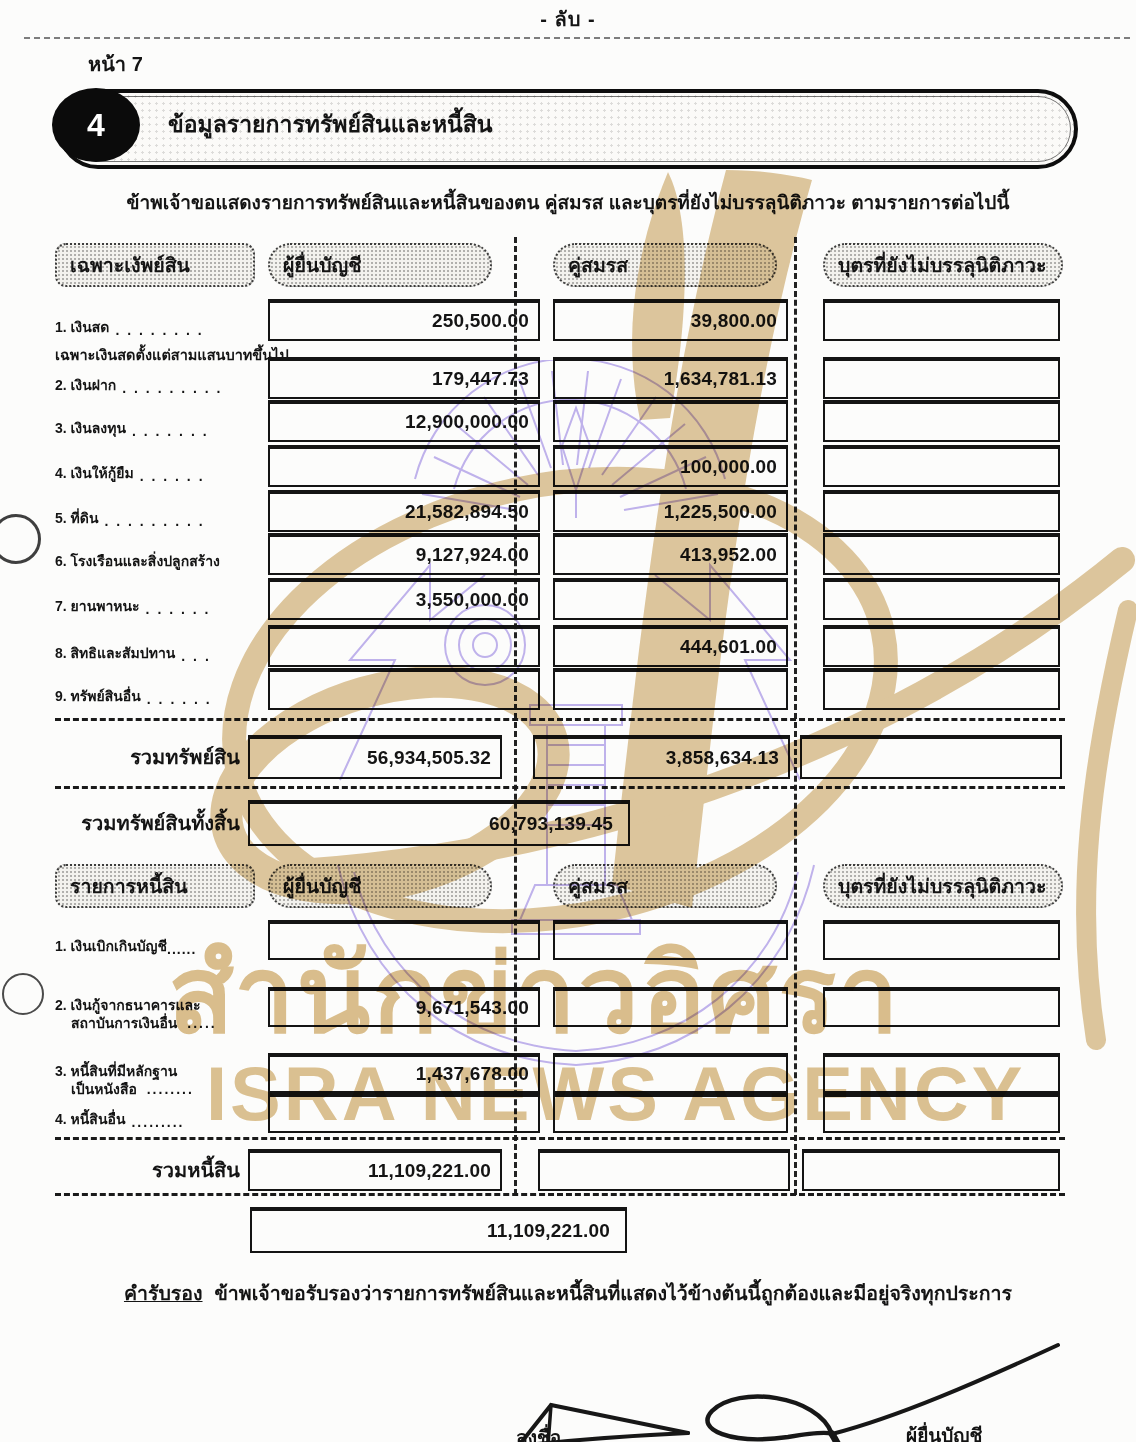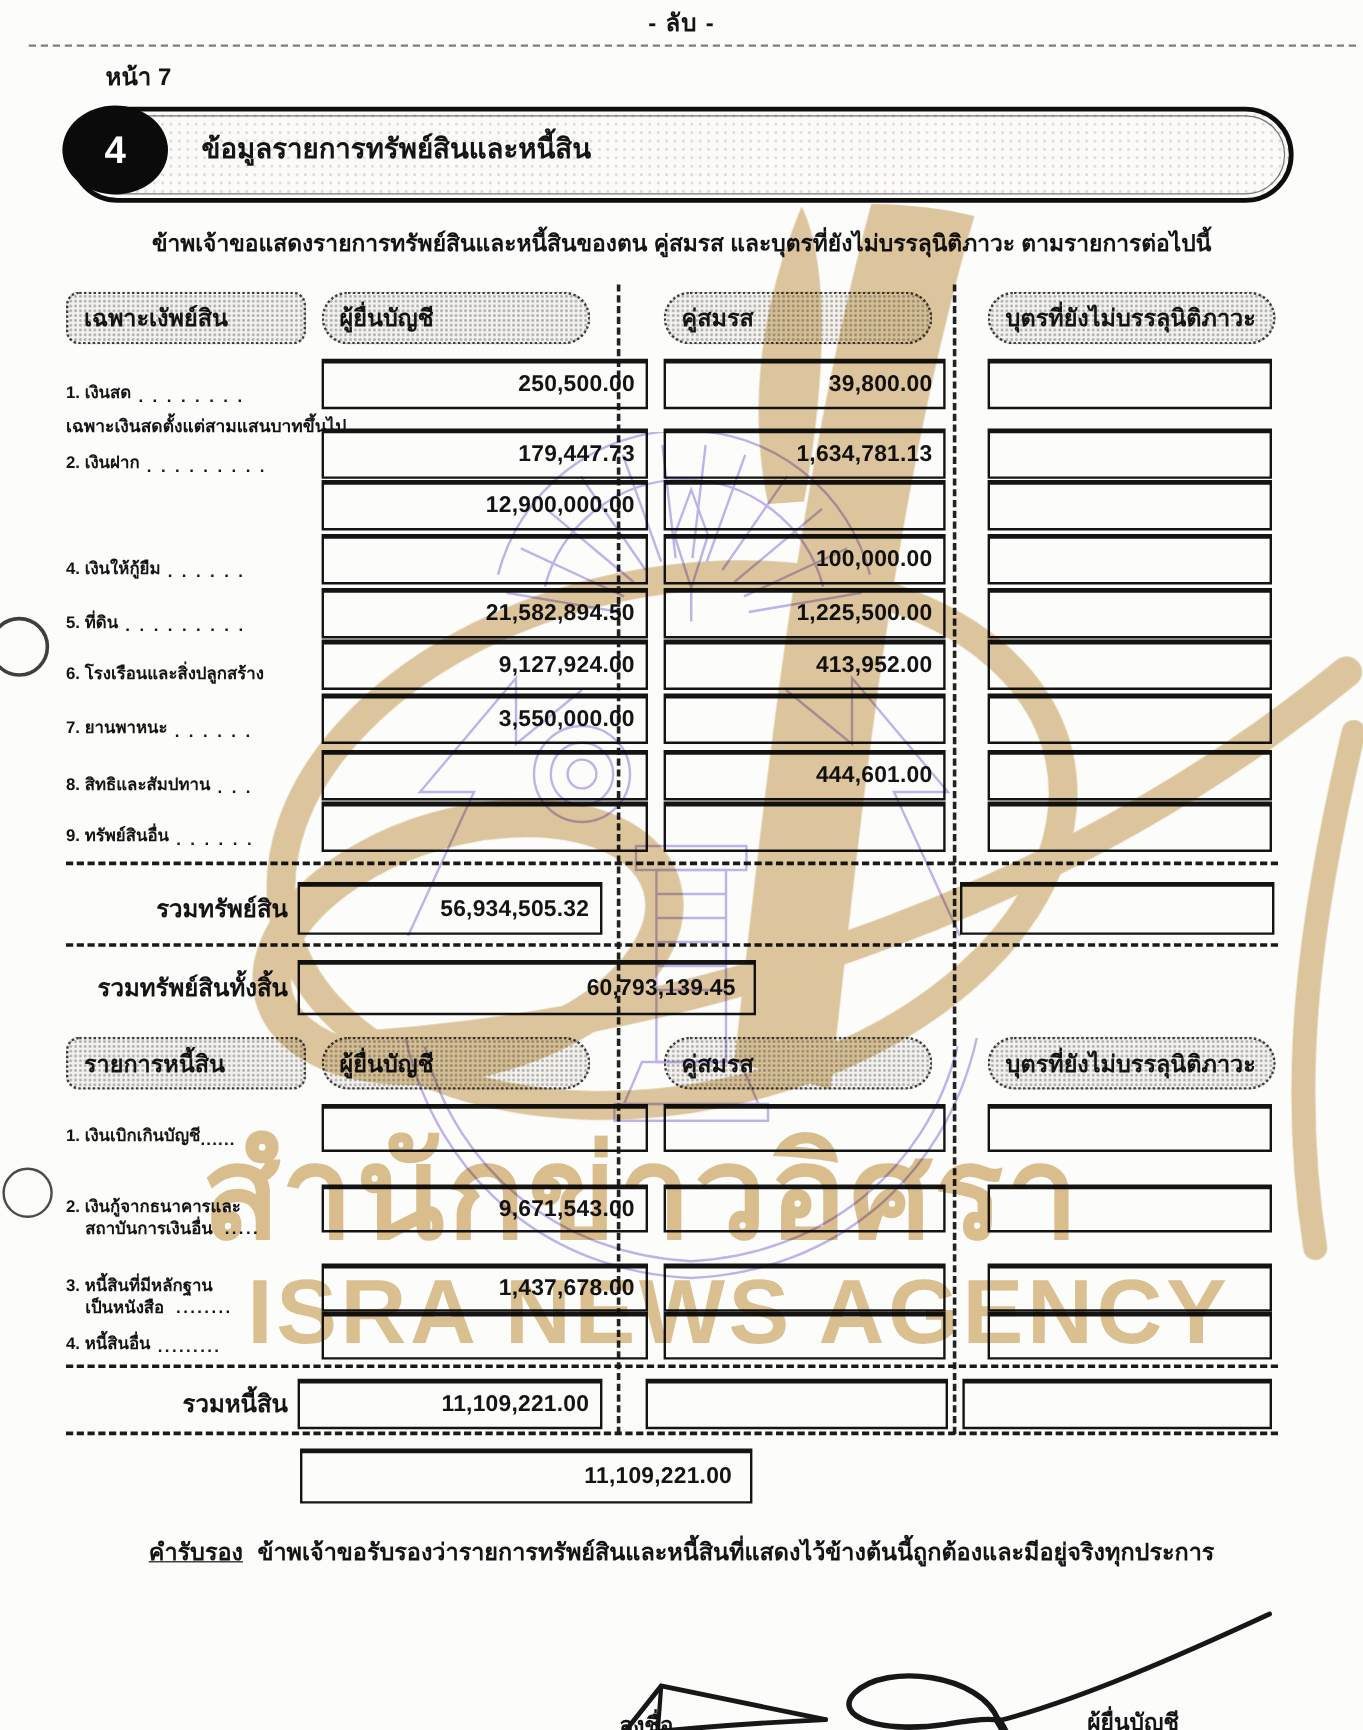--- a/index.html
+++ b/index.html
@@ -137,20 +137,24 @@
         </div>
       <div class="bx c2">
           <span class="val">1,634,781.13</span>
         </div>
       <div class="bx c3">
           <span class="val"></span>
         </div>
     </div>
 
     <div class="trow" style="top:163px;height:42px;">
+      <div class="tlabel">
+          <span>3. เงินลงทุน</span>
+          <span class="dots">. . . . . . .</span>
+        </div>
       <div class="bx c1">
           <span class="val">12,900,000.00</span>
         </div>
       <div class="bx c2">
           <span class="val"></span>
         </div>
       <div class="bx c3">
           <span class="val"></span>
         </div>
     </div>
@@ -250,20 +254,23 @@
           <span class="val"></span>
         </div>
     </div>
 
     <div class="hsep" style="top:481px;"></div>
 
     <div class="trow" style="top:498px;height:44px;">
       <div class="sumlabel">รวมทรัพย์สิน</div>
       <div class="bx tb1">
           <span class="val">56,934,505.32</span>
+        </div>
+      <div class="bx tb2">
+          <span class="val">3,858,634.13</span>
         </div>
       <div class="bx tb3">
           <span class="val"></span>
         </div>
     </div>
 
     <div class="hsep" style="top:549px;"></div>
 
     <div class="trow" style="top:563px;height:46px;">
       <div class="glabel">รวมทรัพย์สินทั้งสิ้น</div>

